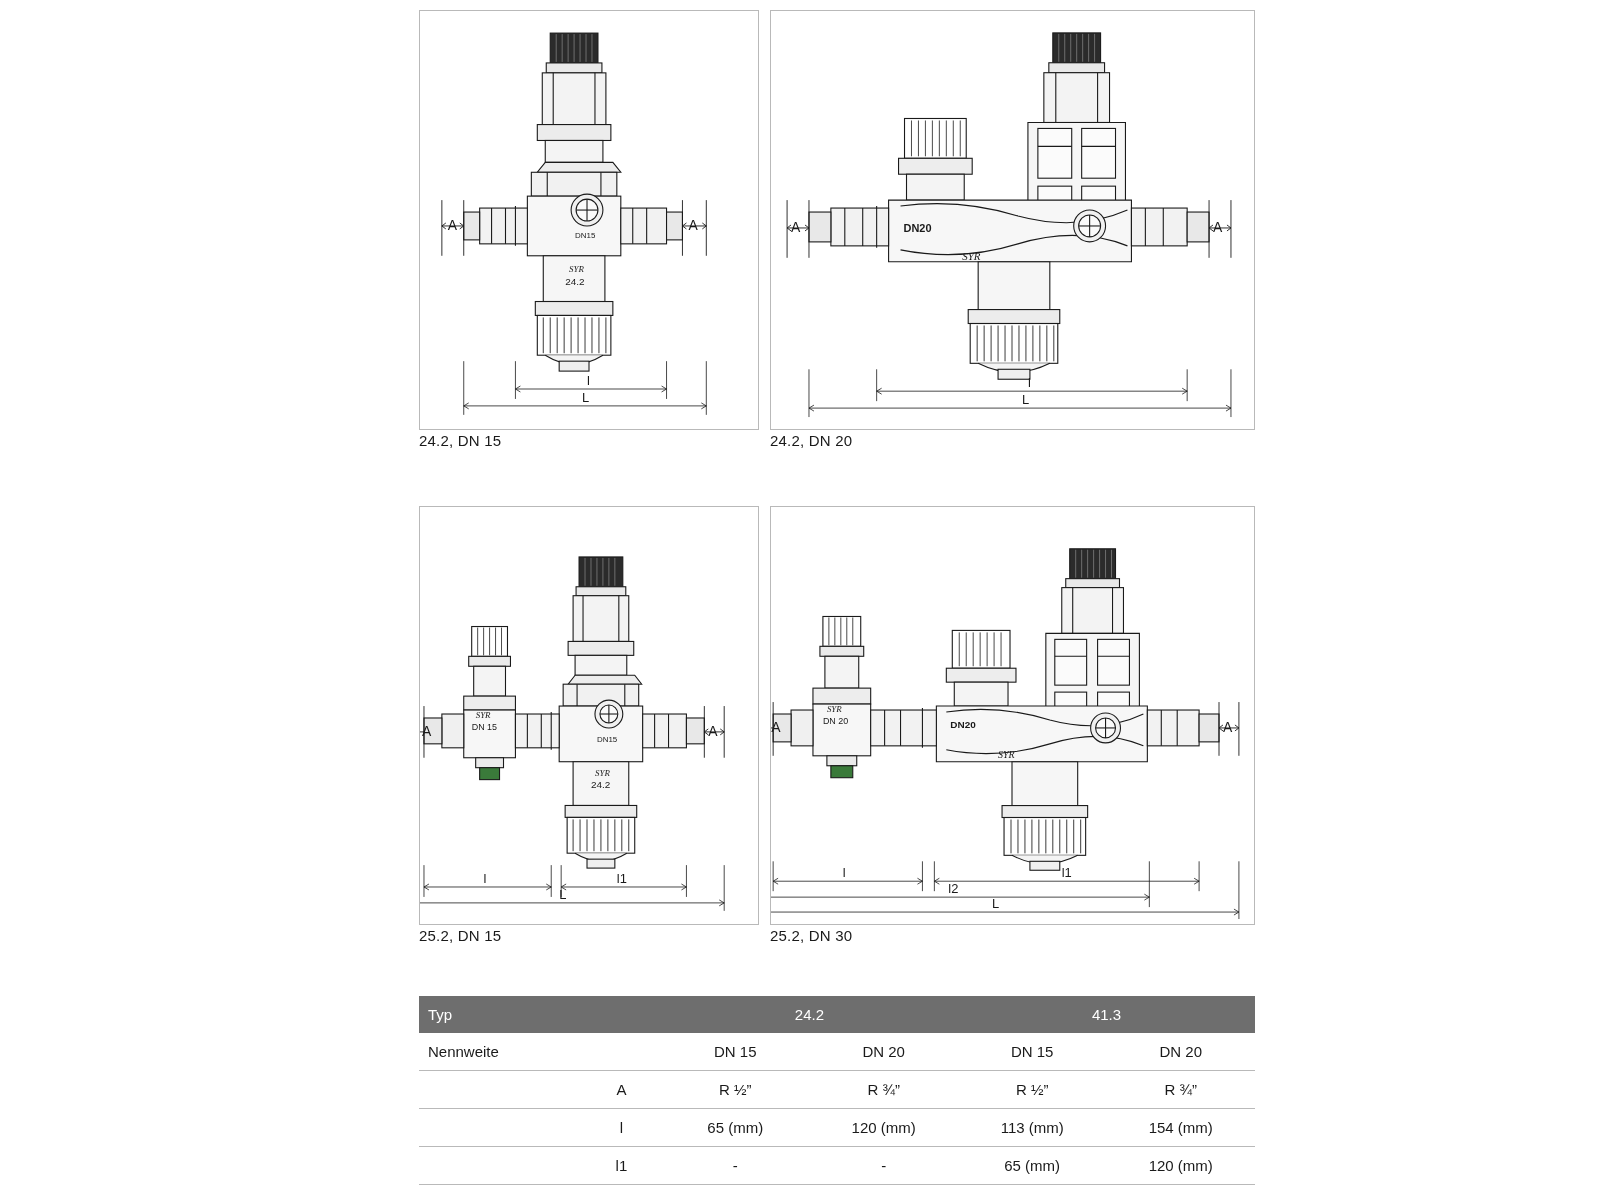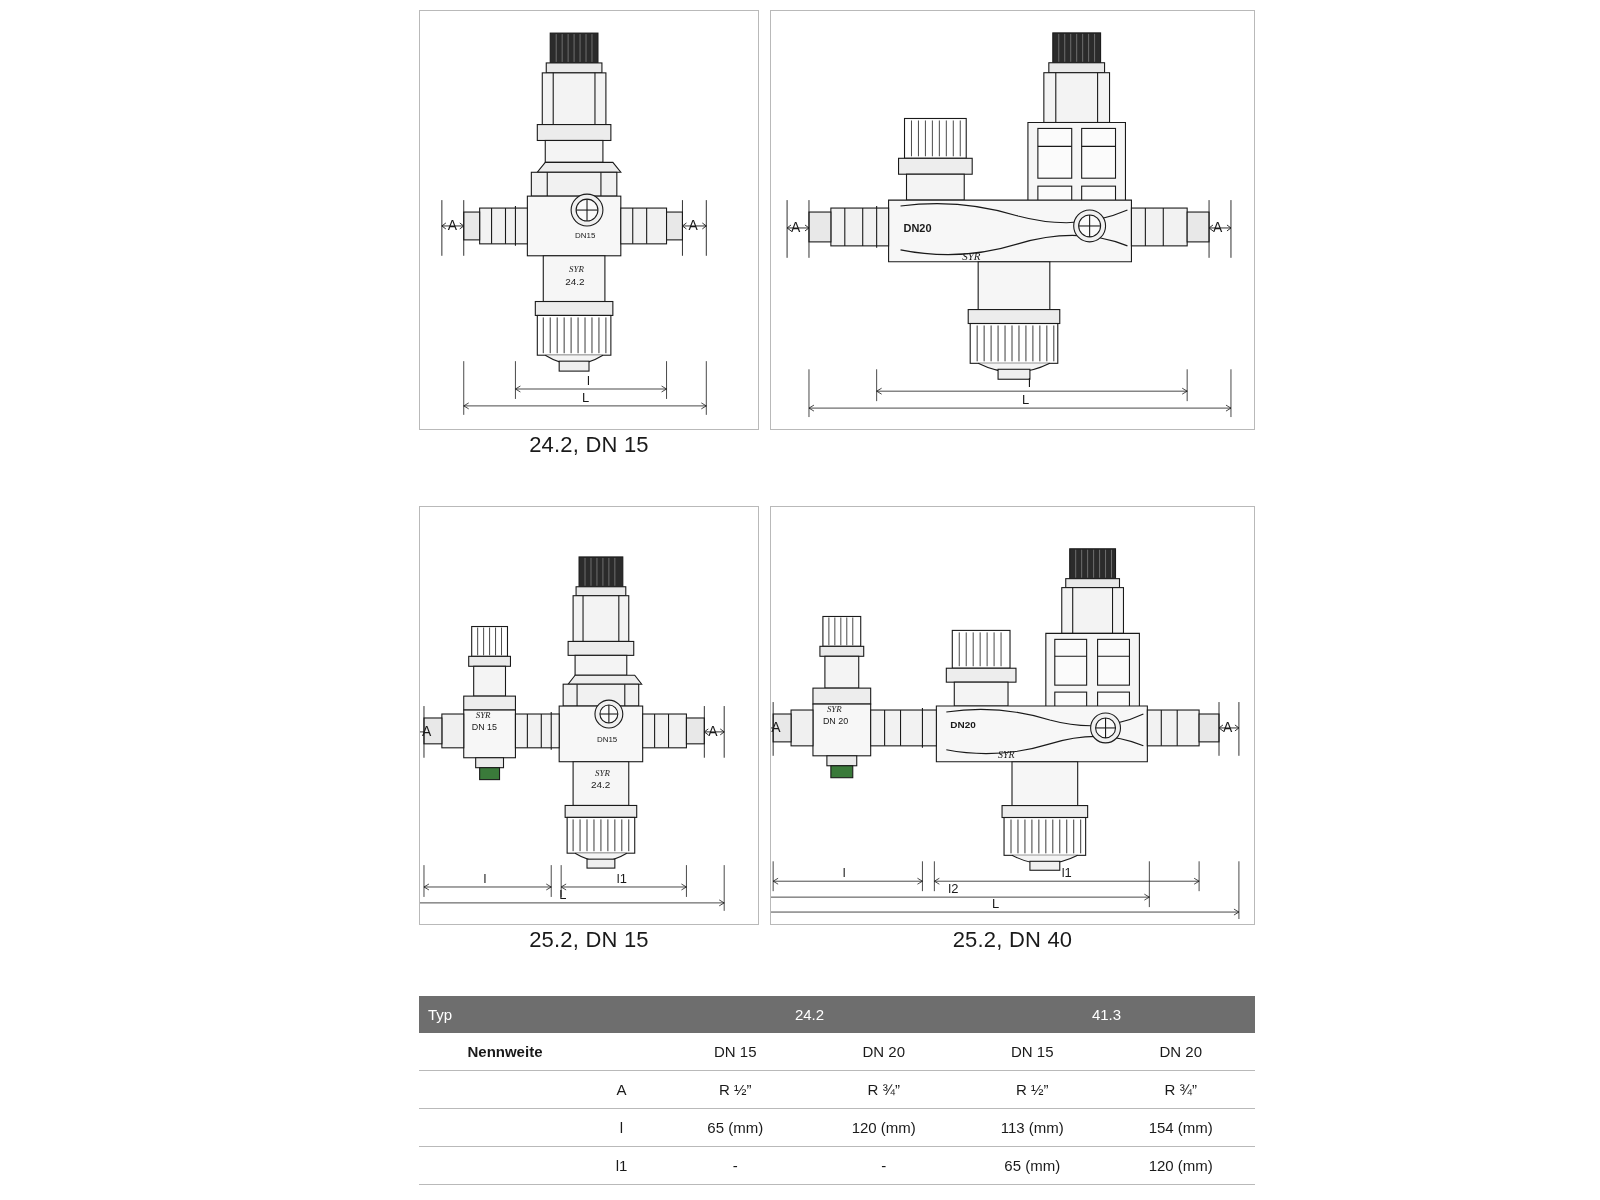--- a/index.html
+++ b/index.html
@@ -23,22 +23,21 @@
 
   
   .fig {
     position: absolute;
     border: 1px solid #b9b9b9;
     box-sizing: border-box;
     background: #fff;
   }
   .fig-caption {
     position: absolute;
-    text-align: center;
-    font-size: 22px;
+    font-size: 15px;
     color: #1a1a1a;
     letter-spacing: 0.2px;
   }
 
   
   #fig-24-2-dn15 { left: 419px;  top: 10px;  width: 340px; height: 420px; }
   #cap-24-2-dn15 { left: 419px;  top: 432px; width: 340px; }
 
   #fig-24-2-dn20 { left: 770px;  top: 10px;  width: 485px; height: 420px; }
   #cap-24-2-dn20 { left: 770px;  top: 432px; width: 485px; }
@@ -76,24 +75,23 @@
     text-align: left;
     padding-left: 9px;
   }
   .spec-table tbody td {
     border-bottom: 1px solid #b9b9b9;
     text-align: center;
     color: #1a1a1a;
   }
   .spec-table tbody tr:first-child td { border-top: none; }
   .spec-table td.rowlabel {
-    text-align: center;
+    text-align: left;
     padding-left: 9px;
     width: 155px;
-    font-weight: bold;
   }
   .spec-table td.dimlabel {
     text-align: center;
     width: 80px;
   }
   .col-val { width: 150px; }
 </style>
 </head>
 <body>
 
@@ -315,20 +313,21 @@
       <g stroke="#1a1a1a" stroke-width="0.8">
         <line x1="38" y1="360" x2="38" y2="408"></line>
         <line x1="462" y1="360" x2="462" y2="408"></line>
         <line x1="38" y1="399" x2="462" y2="399"></line>
         <path d="M43 396 l-5 3 l5 3" fill="none"></path>
         <path d="M457 396 l5 3 l-5 3" fill="none"></path>
       </g>
       <text x="252" y="395" font-size="13" font-family="Liberation Sans, sans-serif" fill="#1a1a1a">L</text>
     </svg>
   </div>
+  <div class="fig-caption" id="cap-24-2-dn20">24.2, DN 20</div>
 
   <div class="fig" id="fig-25-2-dn15">
     <svg viewBox="0 0 340 419">
       <g fill="none" stroke="#1a1a1a" stroke-width="1.1">
 
         <rect x="160" y="50" width="44" height="30" fill="#2b2b2b"></rect>
         <g stroke="#6f6f6f" stroke-width="1">
           <line x1="166" y1="51" x2="166" y2="79"></line>
             <line x1="172" y1="51" x2="172" y2="79"></line>
           <line x1="178" y1="51" x2="178" y2="79"></line>
@@ -591,21 +590,21 @@
       <g stroke="#1a1a1a" stroke-width="0.8">
         <line x1="-14" y1="356" x2="-14" y2="414"></line>
         <line x1="470" y1="356" x2="470" y2="414"></line>
         <line x1="-14" y1="407" x2="470" y2="407"></line>
         <path d="M-9 404 l-5 3 l5 3" fill="none"></path>
         <path d="M465 404 l5 3 l-5 3" fill="none"></path>
       </g>
       <text x="222" y="403" font-size="13" font-family="Liberation Sans, sans-serif" fill="#1a1a1a">L</text>
     </svg>
   </div>
-  <div class="fig-caption" id="cap-25-2-dn20">25.2, DN 40</div>
+  <div class="fig-caption" id="cap-25-2-dn20">25.2, DN 30</div>
 
   <table class="spec-table">
     <thead>
       <tr>
         <th class="lbl">Typ</th>
         <th></th>
         <th class="col-val" colspan="2">24.2</th>
         <th class="col-val" colspan="2">41.3</th>
       </tr>
     </thead>

